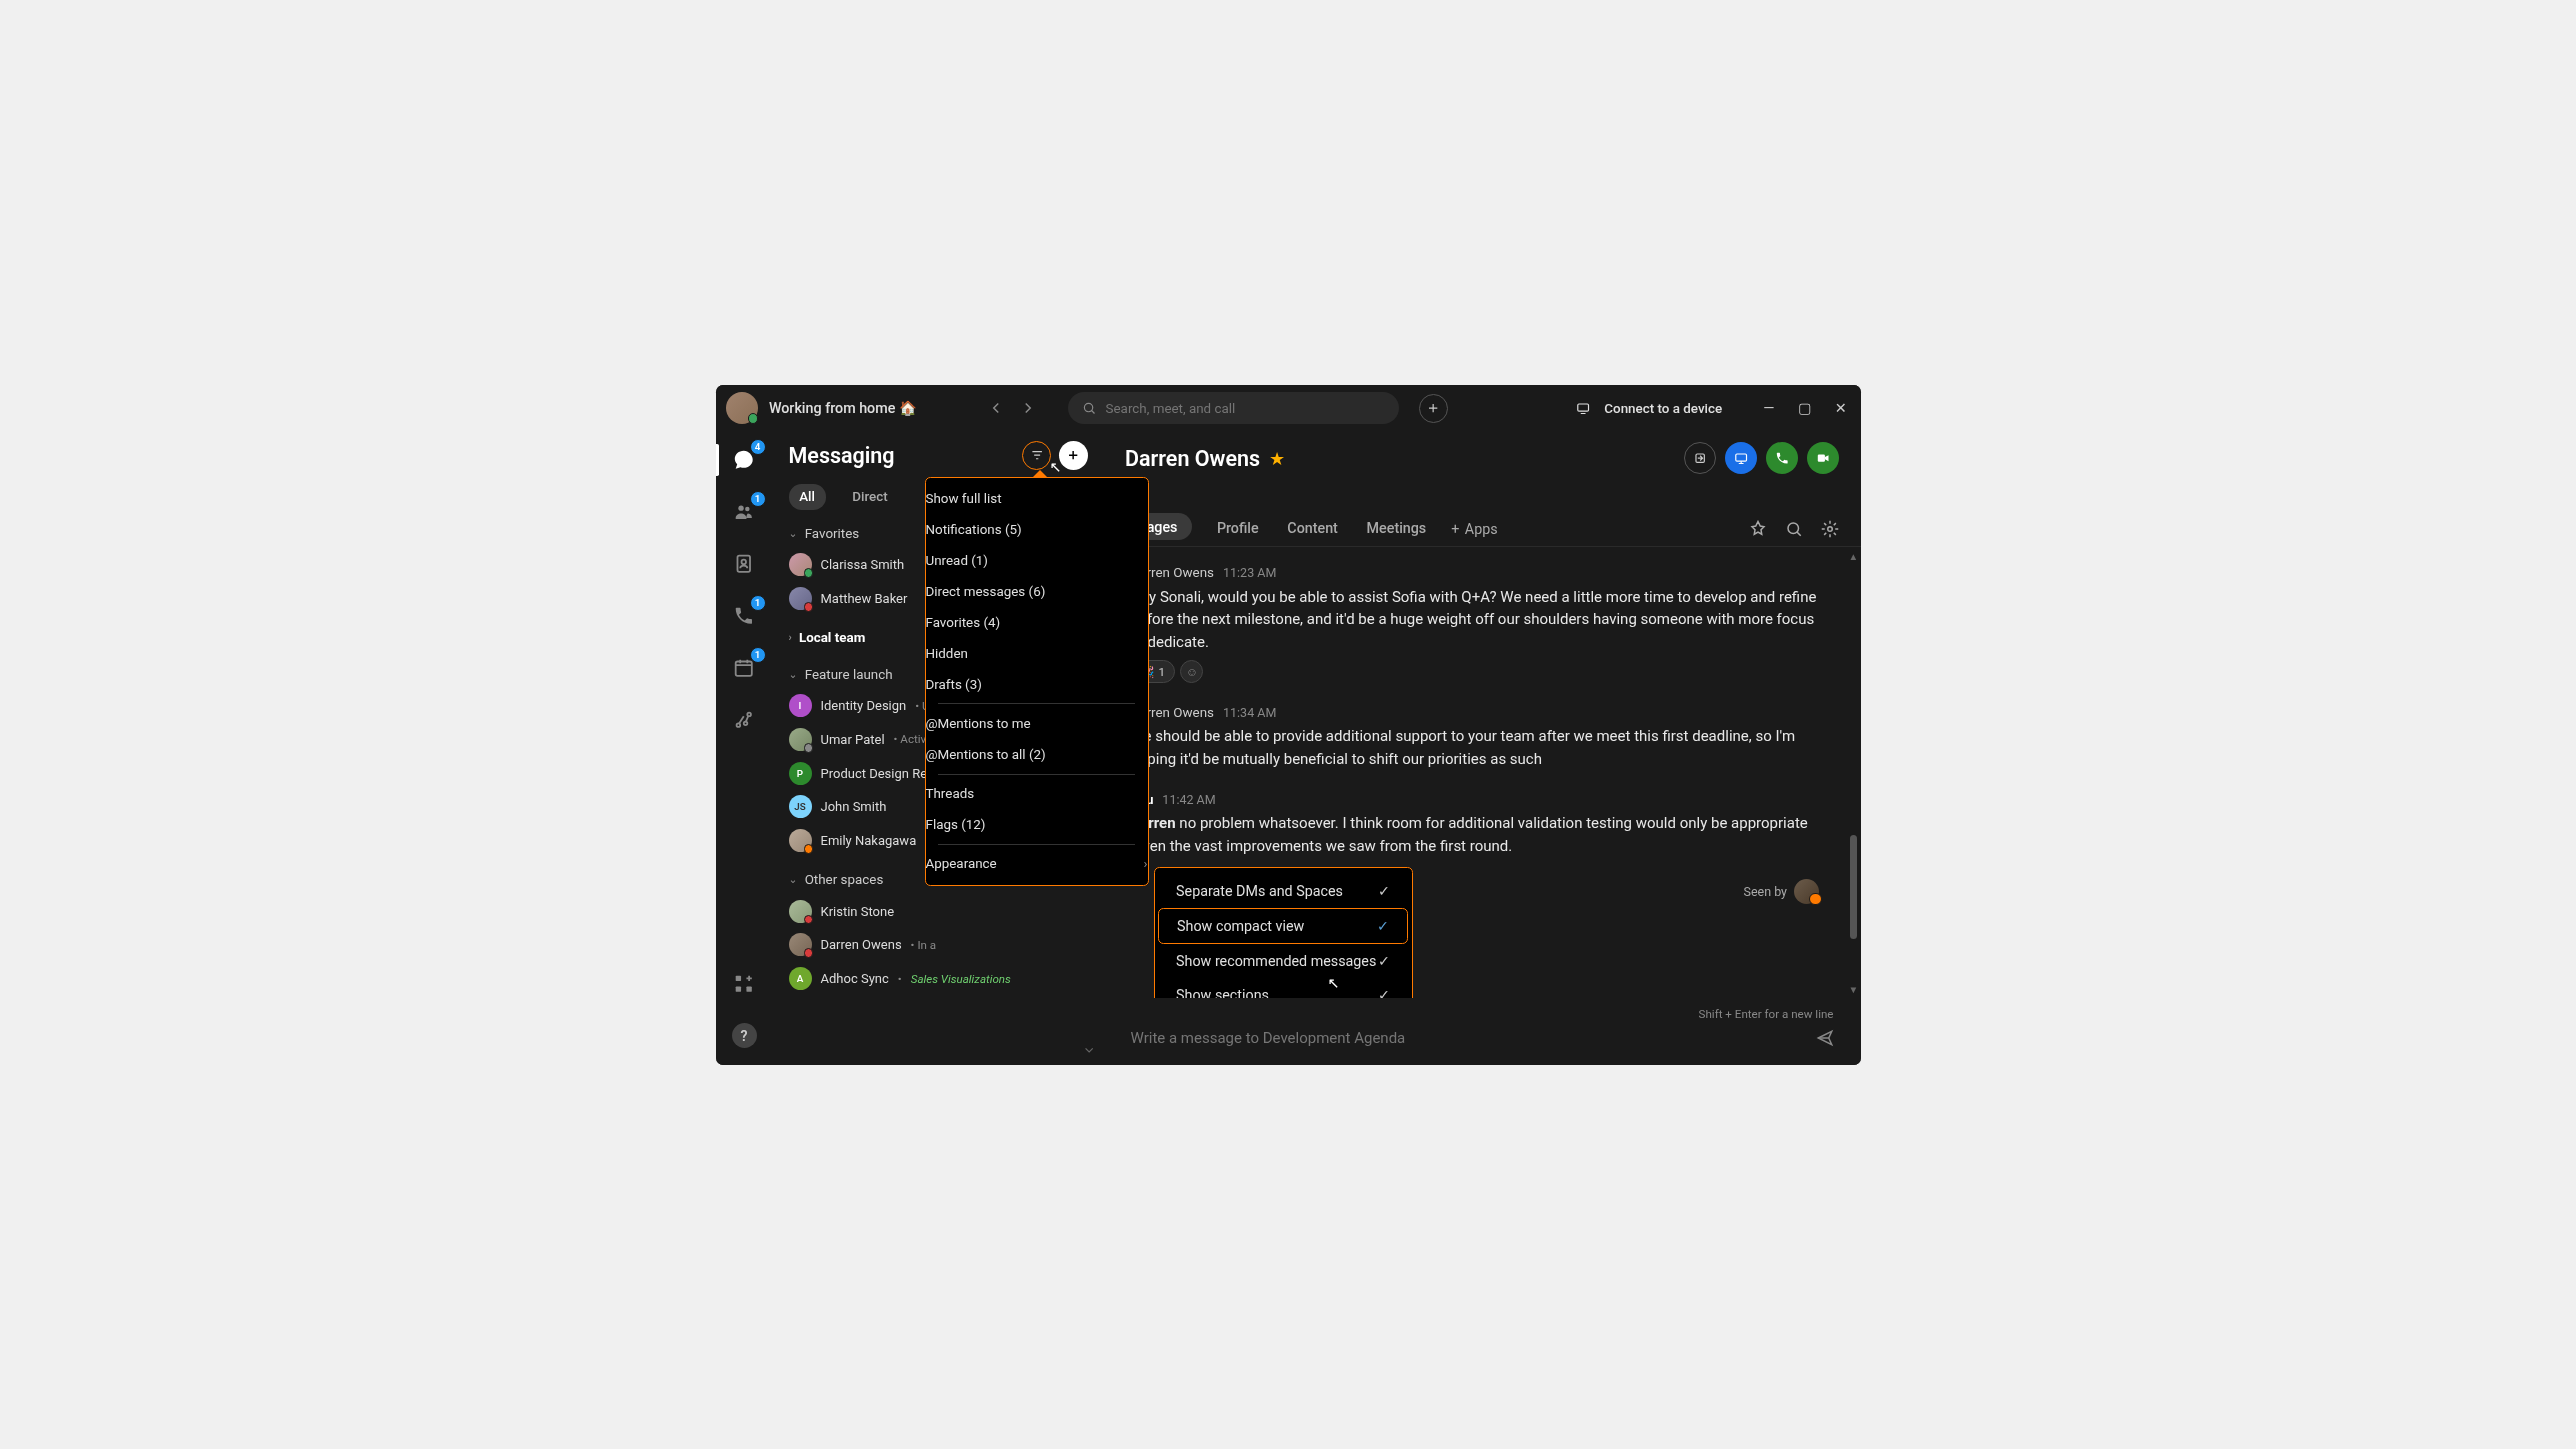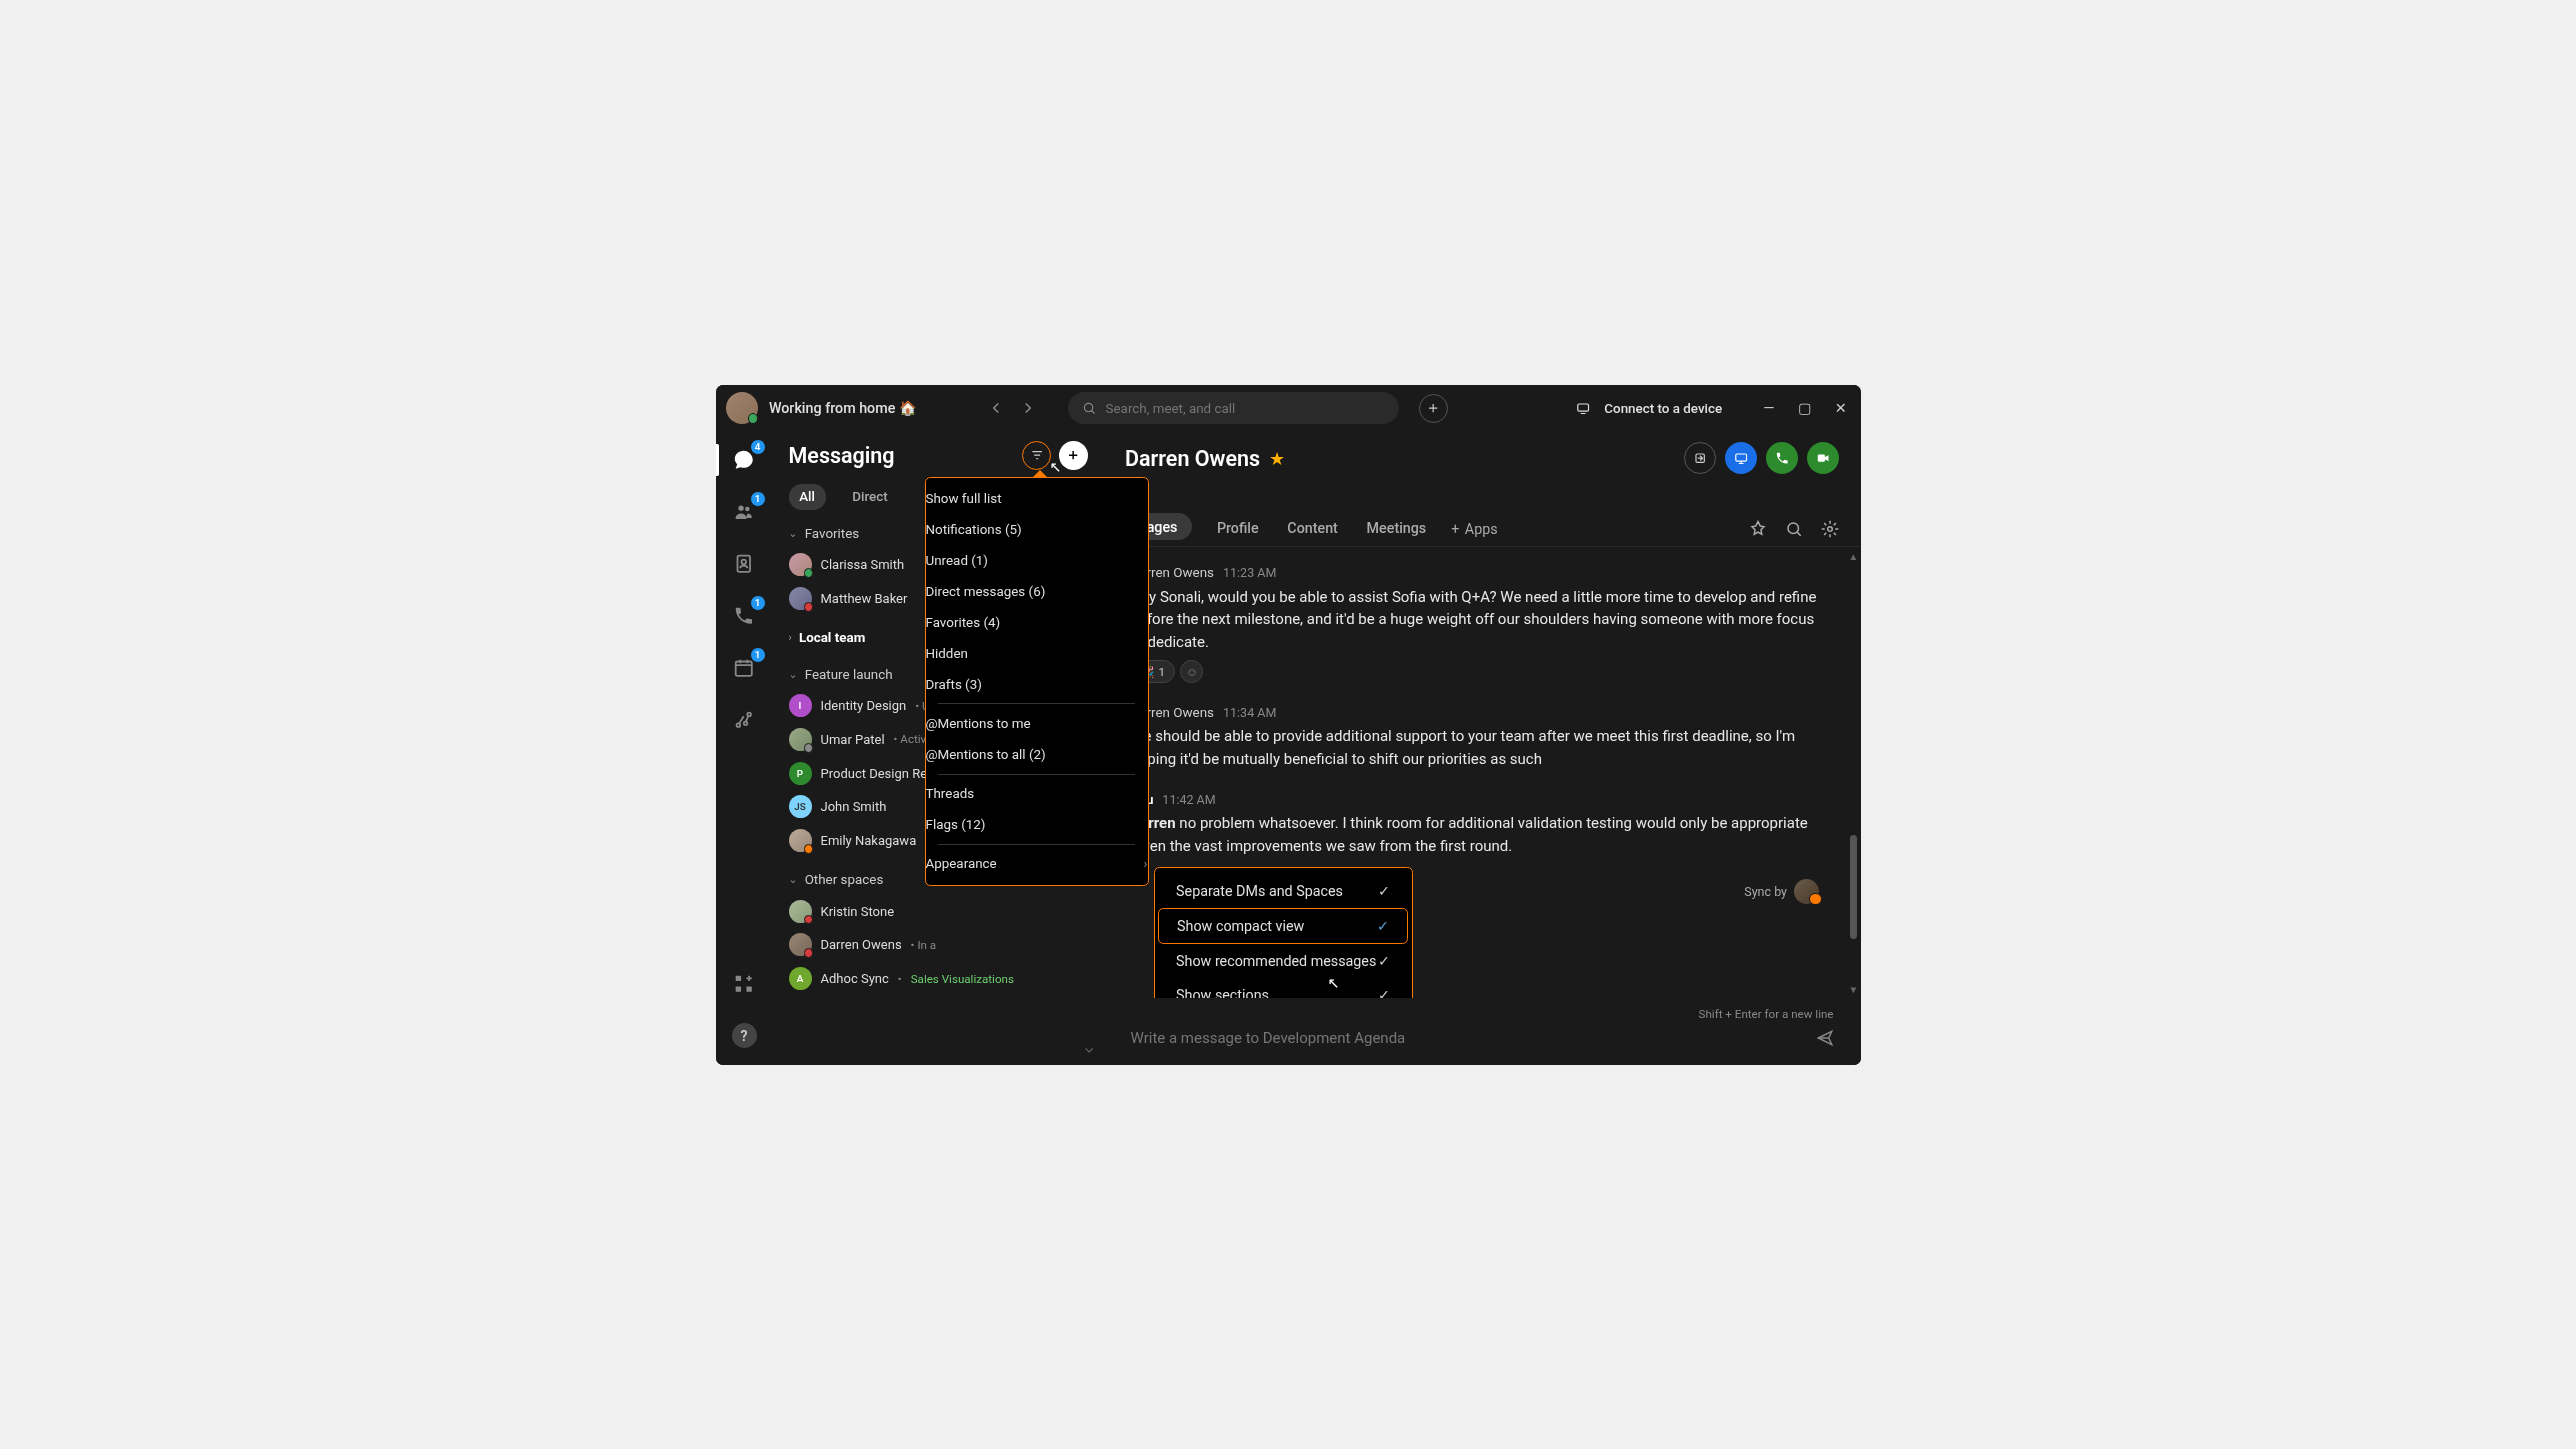--- a/index.html
+++ b/index.html
@@ -47,21 +47,21 @@
     .section { padding: 3.6px 0; }
     .section-header { display: flex; align-items: center; gap: 7.2px; padding: 7.2px 16px; color: #ccc; font-size: 13.4px; cursor: pointer; }
     .section-header.bold { font-weight: 700; color: #fff; }
     .chevron { color: #888; font-size: 10.7px; }
     
     .list-item { display: flex; align-items: center; gap: 9px; padding: 5.4px 16px; cursor: pointer; }
     .item-avatar { width: 23px; height: 23px; border-radius: 50%; flex-shrink: 0; display: flex; align-items: center; justify-content: center; font-size: 9.8px; font-weight: 600; color: #fff; position: relative; }
     .item-avatar .presence { position: absolute; bottom: -1.8px; right: -1.8px; width: 9.8px; height: 9.8px; border-radius: 50%; border: 1.8px solid #1a1a1a; }
     .item-name { color: #ddd; font-size: 13px; }
     .item-meta { color: #888; font-size: 11.6px; }
-    .item-meta.green { color: #6fcf6f; }
+    .item-meta.green { color: #6fcf6f; font-style: italic; }
     
     
     .filter-menu { position: absolute; top: 45px; left: 152px; width: 224px; background: #000; border: 1.8px solid #ff7a00; border-radius: 5.4px; z-index: 100; padding: 5.4px 0; }
     .filter-menu::before { content: ''; position: absolute; top: -7.2px; left: 107px; border: 7.2px solid transparent; border-bottom-color: #ff7a00; border-top: none; }
     .menu-item { padding: 8px 0; color: #e0e0e0; font-size: 13.4px; cursor: pointer; display: flex; align-items: center; justify-content: space-between; }
     .menu-divider { height: 0.9px; background: #333; margin: 3.6px 12.5px; }
     
     
     .content { flex: 1; background: #1a1a1a; display: flex; flex-direction: column; min-width: 0; position: relative; }
     .content-header { padding: 10.7px 21.5px; }
@@ -467,21 +467,21 @@
             <div class="msg-header">
               <span class="msg-author" style="font-weight:600;color:#fff;">You</span>
               <span class="msg-time">11:42 AM</span>
             </div>
             <div class="msg-body">
               <span class="mention">Darren</span><span> no problem whatsoever. I think room for additional validation testing would only be appropriate given the vast improvements we saw from the first round.</span>
             </div>
           </div>
 
           <div class="seen-by">
-            <span>Sync by</span>
+            <span>Seen by</span>
             <div class="seen-avatar"></div>
           </div>
 
           <div class="appearance-menu">
             <div class="appearance-item">
               <span>Separate DMs and Spaces</span>
               <span class="check white">✓</span>
             </div>
             <div class="appearance-item highlighted">
               <span>Show compact view</span>

